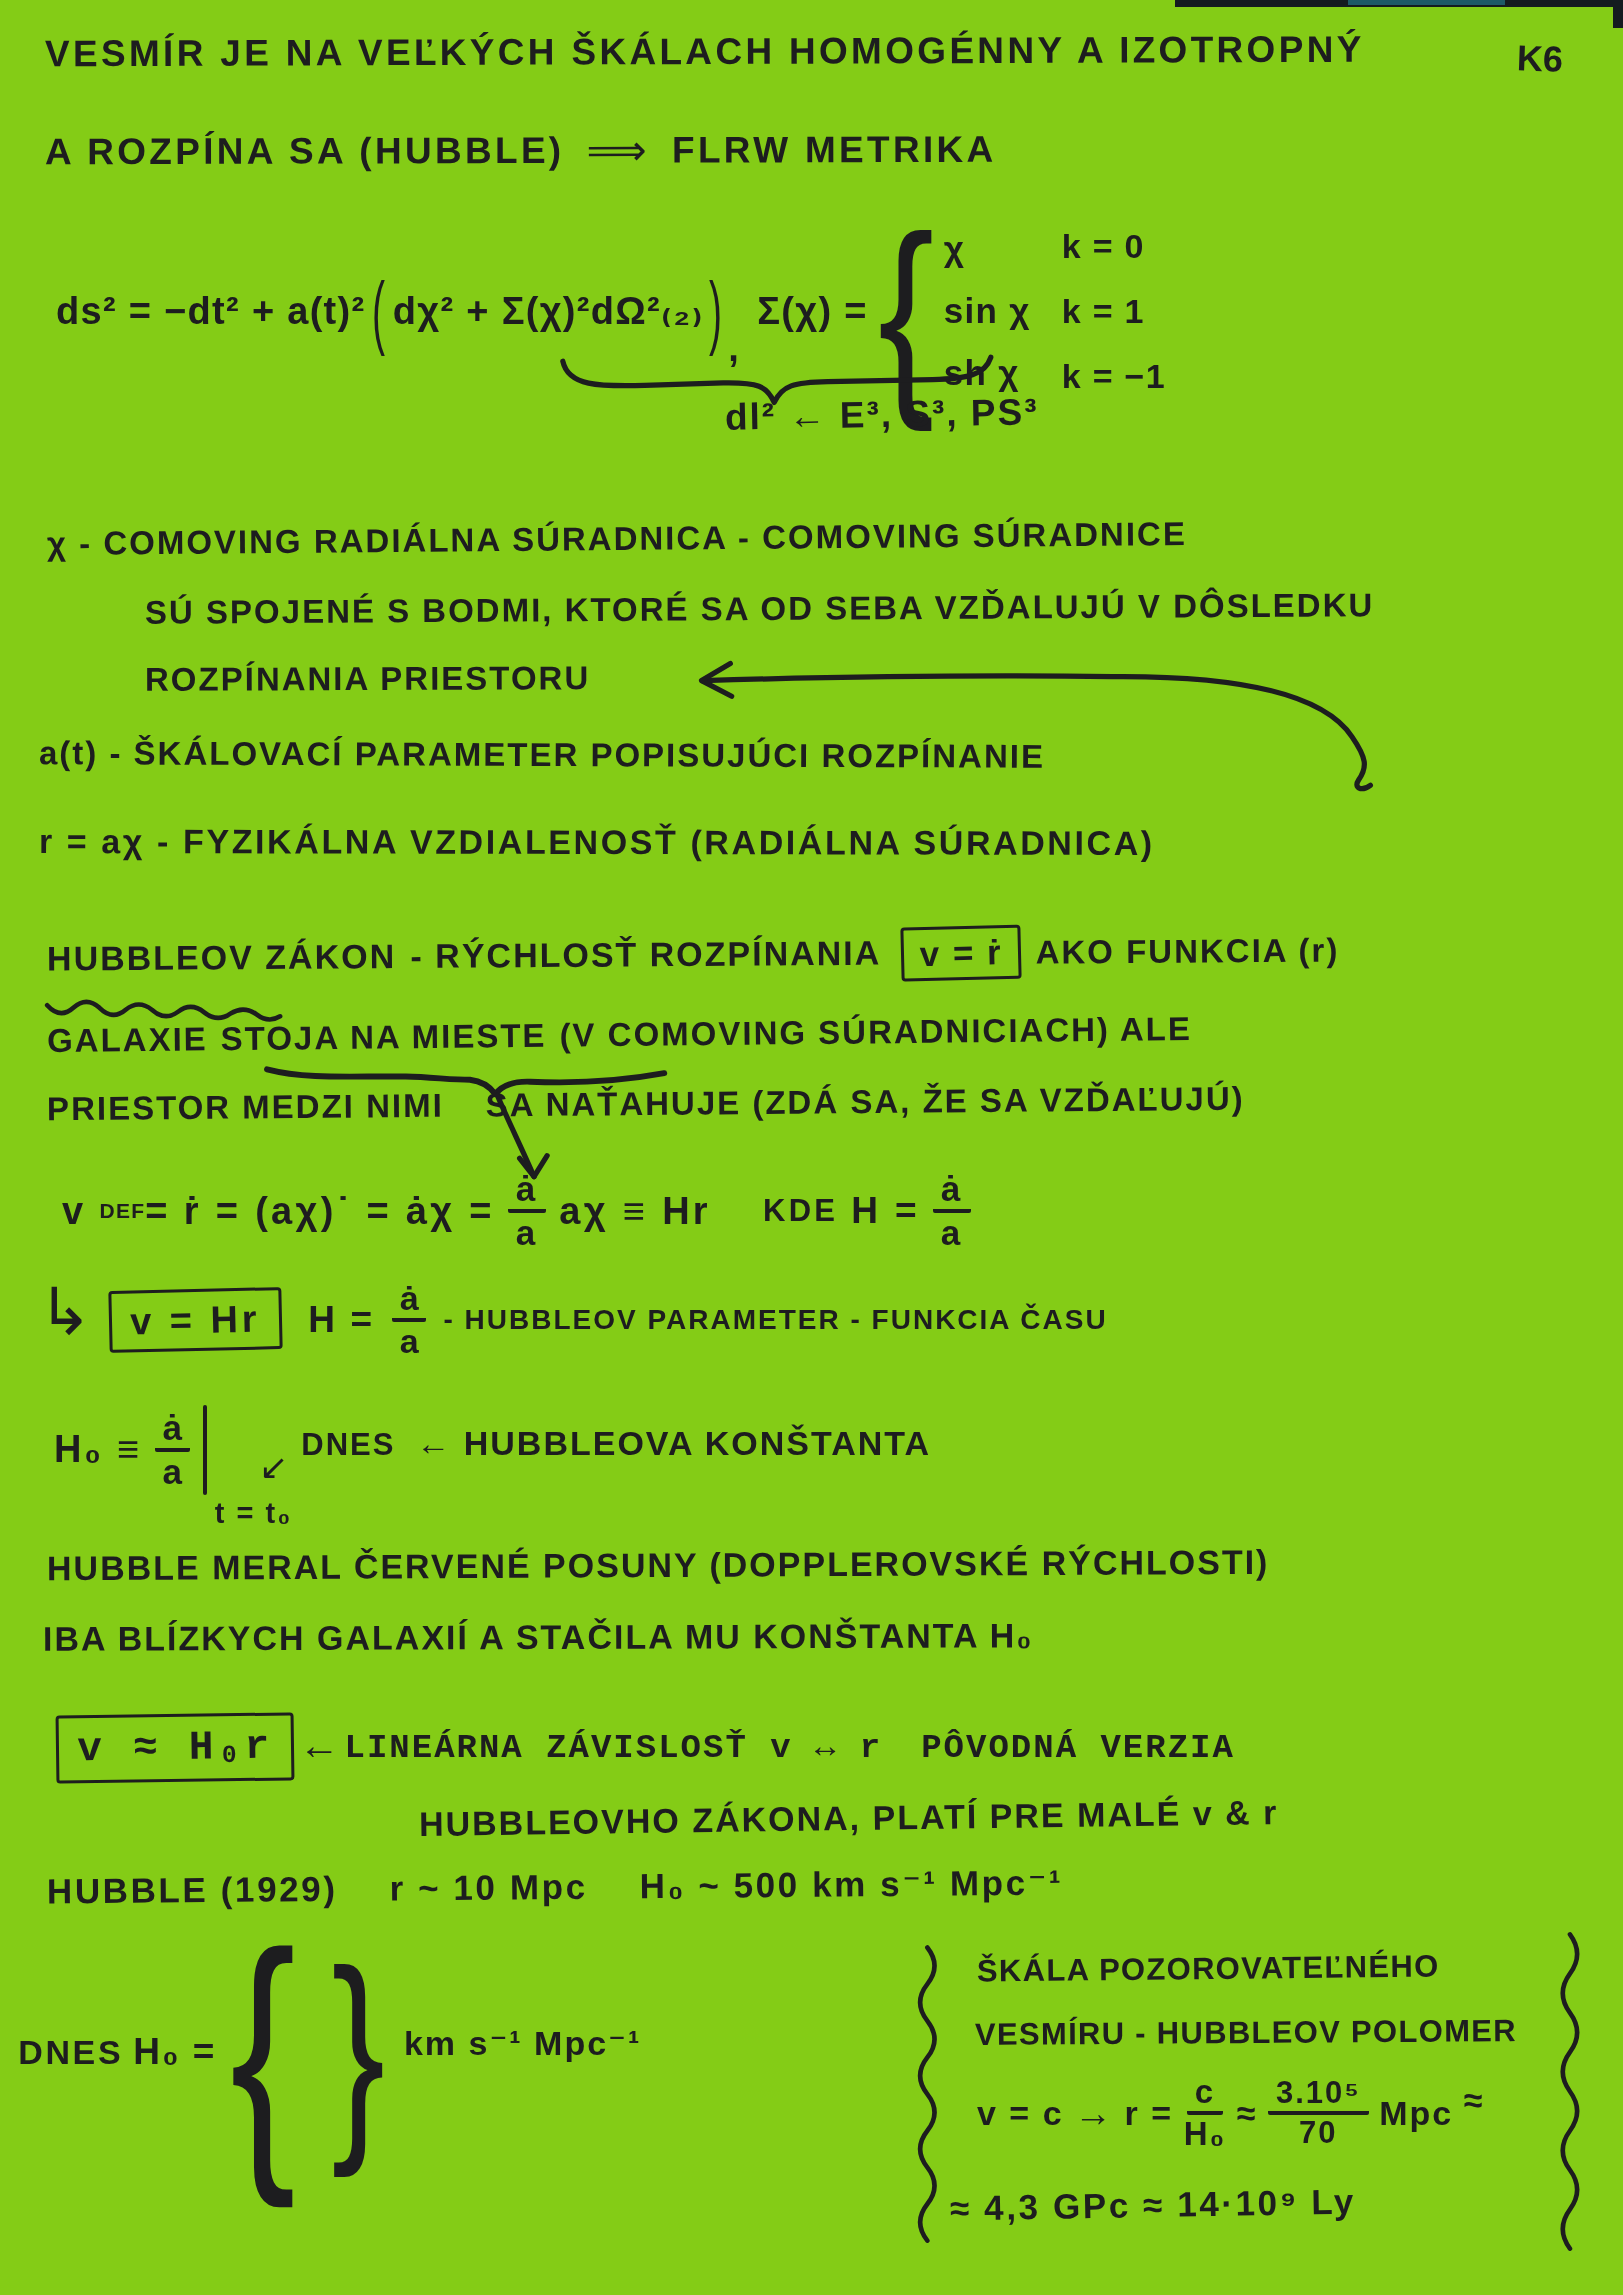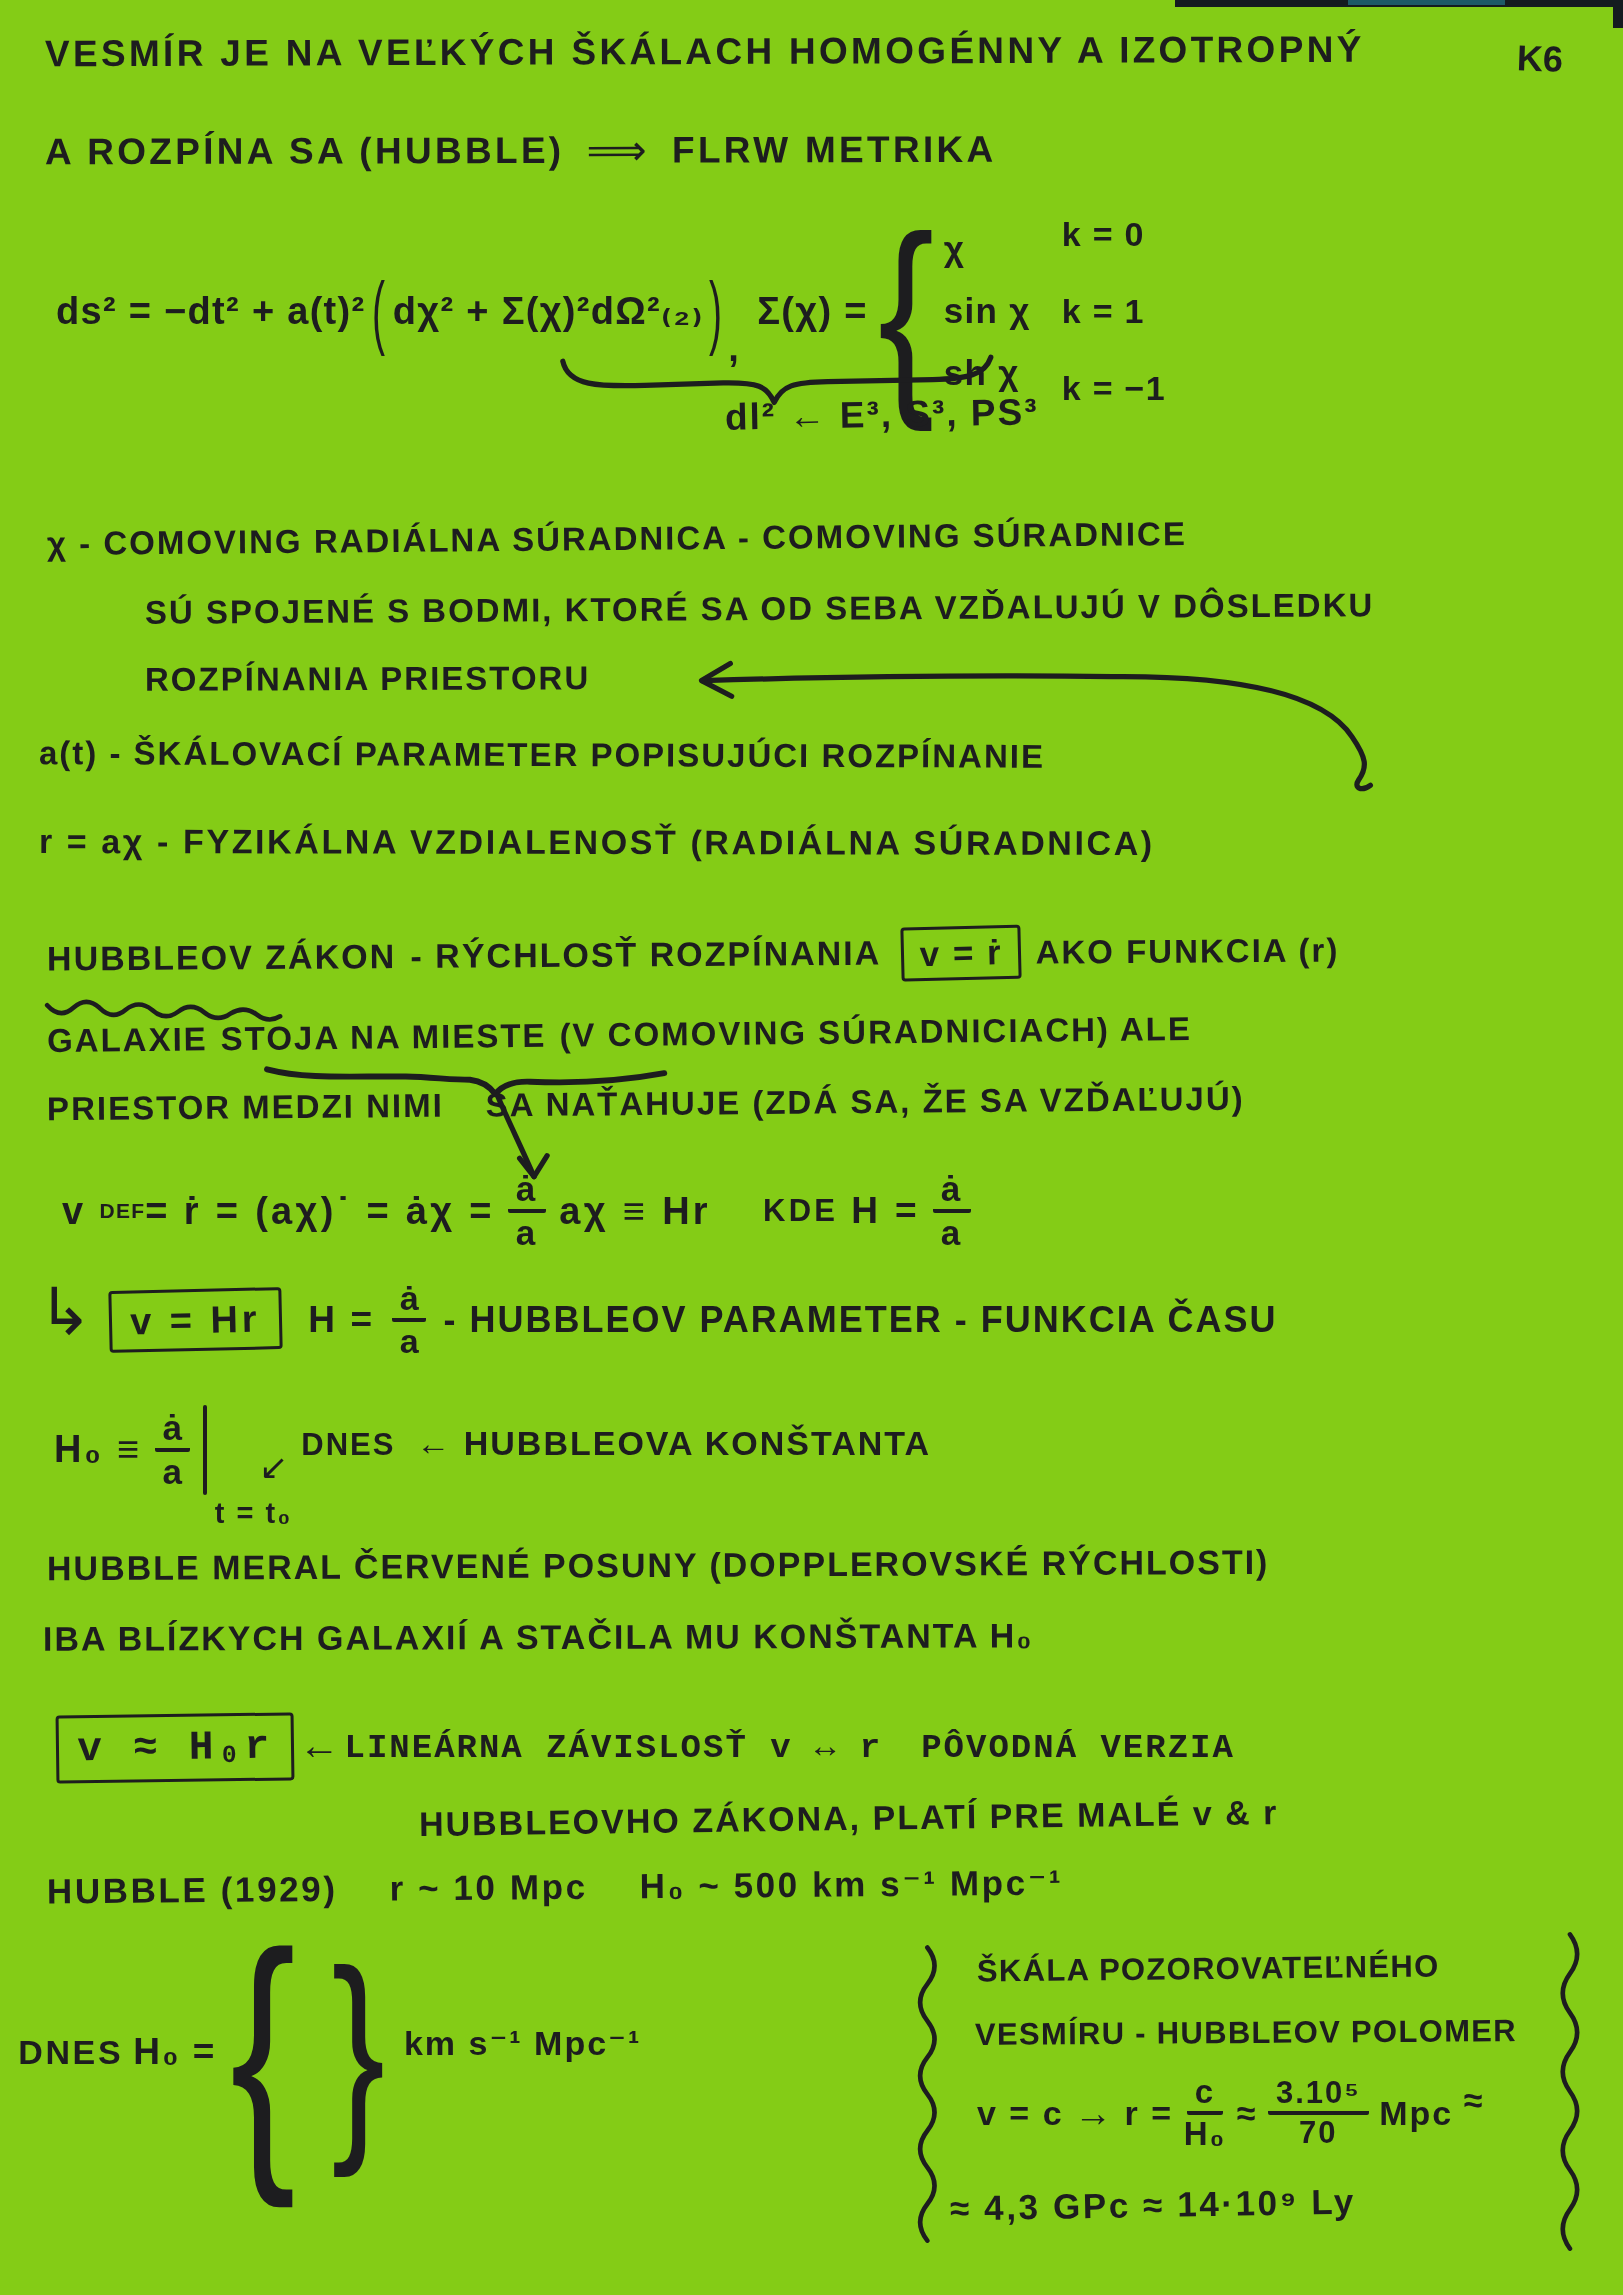--- a/index.html
+++ b/index.html
@@ -43,21 +43,21 @@
     <span>dχ² + Σ(χ)²dΩ²₍₂₎</span>
     <span class="brace" style="font-size:39px;transform:scaleY(2.1);margin:0 5.2px;">)</span>
     <span style="align-self:flex-end;padding-bottom:39px;">,</span>
     <span style="margin-left:17px;">Σ(χ) =</span>
     <span class="brace" style="font-size:216px;transform:scaleX(0.78);margin-left:2.6px;">{</span>
     <span style="display:inline-flex;flex-direction:column;gap:22px;font-size:35px;">
       <span>χ</span>
       <span>sin χ</span>
       <span>sh χ</span>
     </span>
-    <span style="display:inline-flex;flex-direction:column;gap:38px;font-size:34px;margin-left:31px;">
+    <span style="display:inline-flex;flex-direction:column;gap:26px;font-size:34px;margin-left:31px;">
       <span>k = 0</span>
       <span>k = 1</span>
       <span>k = −1</span>
     </span>
   </div>
 
   <div class="abs hand" style="left:725px;top:394px;font-size:37px;letter-spacing:2px;transform:rotate(-1deg);">dl² ← E³, S³, PS³</div>
 
   <div class="abs hand" style="left:47px;top:520px;font-size:33px;letter-spacing:2px;transform:rotate(-0.5deg);">χ - COMOVING RADIÁLNA SÚRADNICA - COMOVING SÚRADNICE</div>
   <div class="abs hand" style="left:145px;top:590px;font-size:33px;letter-spacing:2px;transform:rotate(-0.35deg);">SÚ SPOJENÉ S BODMI, KTORÉ SA OD SEBA VZĎALUJÚ V DÔSLEDKU</div>
@@ -105,21 +105,21 @@
   </div>
 
   <div class="abs hand row" style="left:38px;top:1262px;height:115px;gap:17px;">
     <span style="font-size:65px;font-weight:400;transform:translateY(-7.9px);">↳</span>
     <span class="hbox" style="font-size:38px;letter-spacing:3.9px;padding:6.5px 18.3px;transform:rotate(-1.3deg);">v = Hr</span>
     <span style="font-size:37px;letter-spacing:2.6px;margin-left:9.2px;">H =</span>
     <span class="frac" style="font-size:34px;">
       <span class="num">ȧ</span>
       <span class="den">a</span>
     </span>
-    <span style="font-size:36px;letter-spacing:2px;">- HUBBLEOV PARAMETER - FUNKCIA ČASU</span>
+    <span style="font-size:28px;letter-spacing:2px;">- HUBBLEOV PARAMETER - FUNKCIA ČASU</span>
   </div>
 
   <div class="abs hand row" style="left:54px;top:1389px;height:121px;gap:13px;">
     <span style="font-size:38px;letter-spacing:2.6px;">H₀ ≡</span>
     <span class="frac" style="font-size:35px;">
       <span class="num">ȧ</span>
       <span class="den">a</span>
     </span>
     <span class="evalbar hand">
       <span class="at">t = t₀</span>

